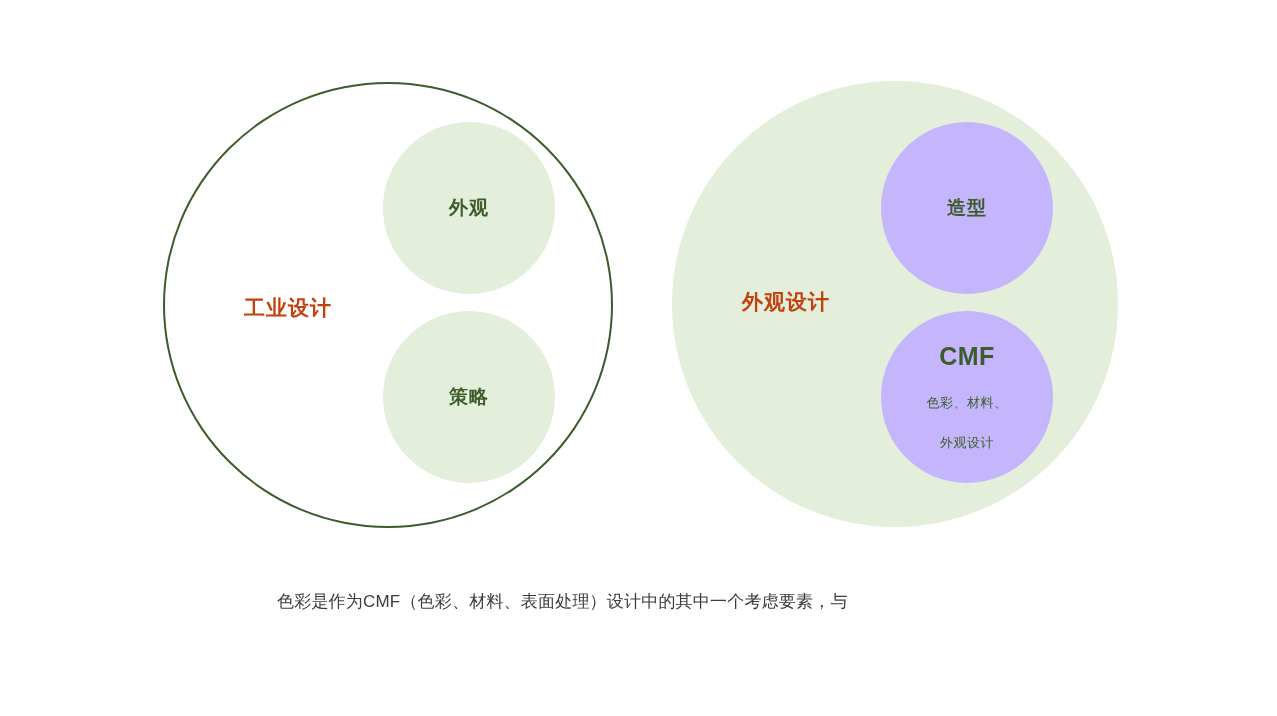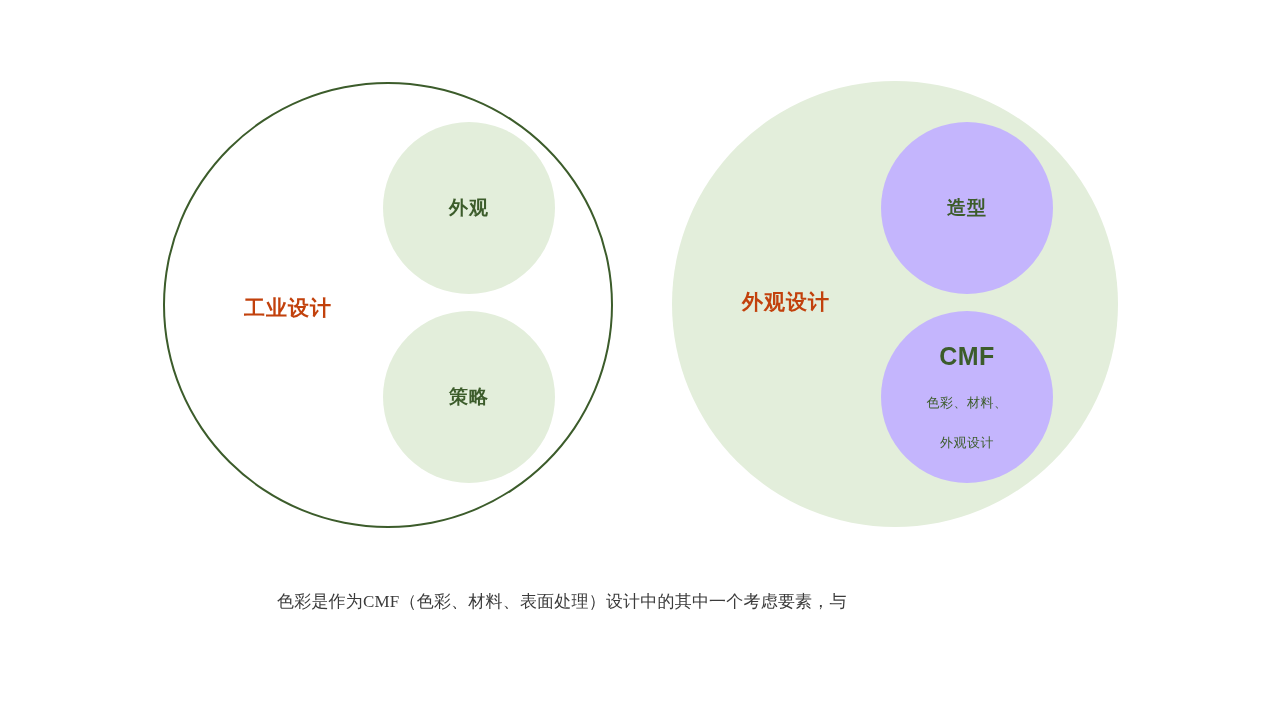--- a/index.html
+++ b/index.html
@@ -98,21 +98,20 @@
   
   .caption {
     position: absolute;
     left: 277px;
     top: 586px;
     width: 720px;
     color: #3b3b3b;
     font-size: 17px;
     line-height: 1.85;
     letter-spacing: 0.2px;
-    font-family: Liberation Serif, serif;
   }
   .caption div { white-space: nowrap; }
 </style>
 </head>
 <body>
 
 <div id="slide">
 
   <div class="big-circle big-outline"></div>
 

